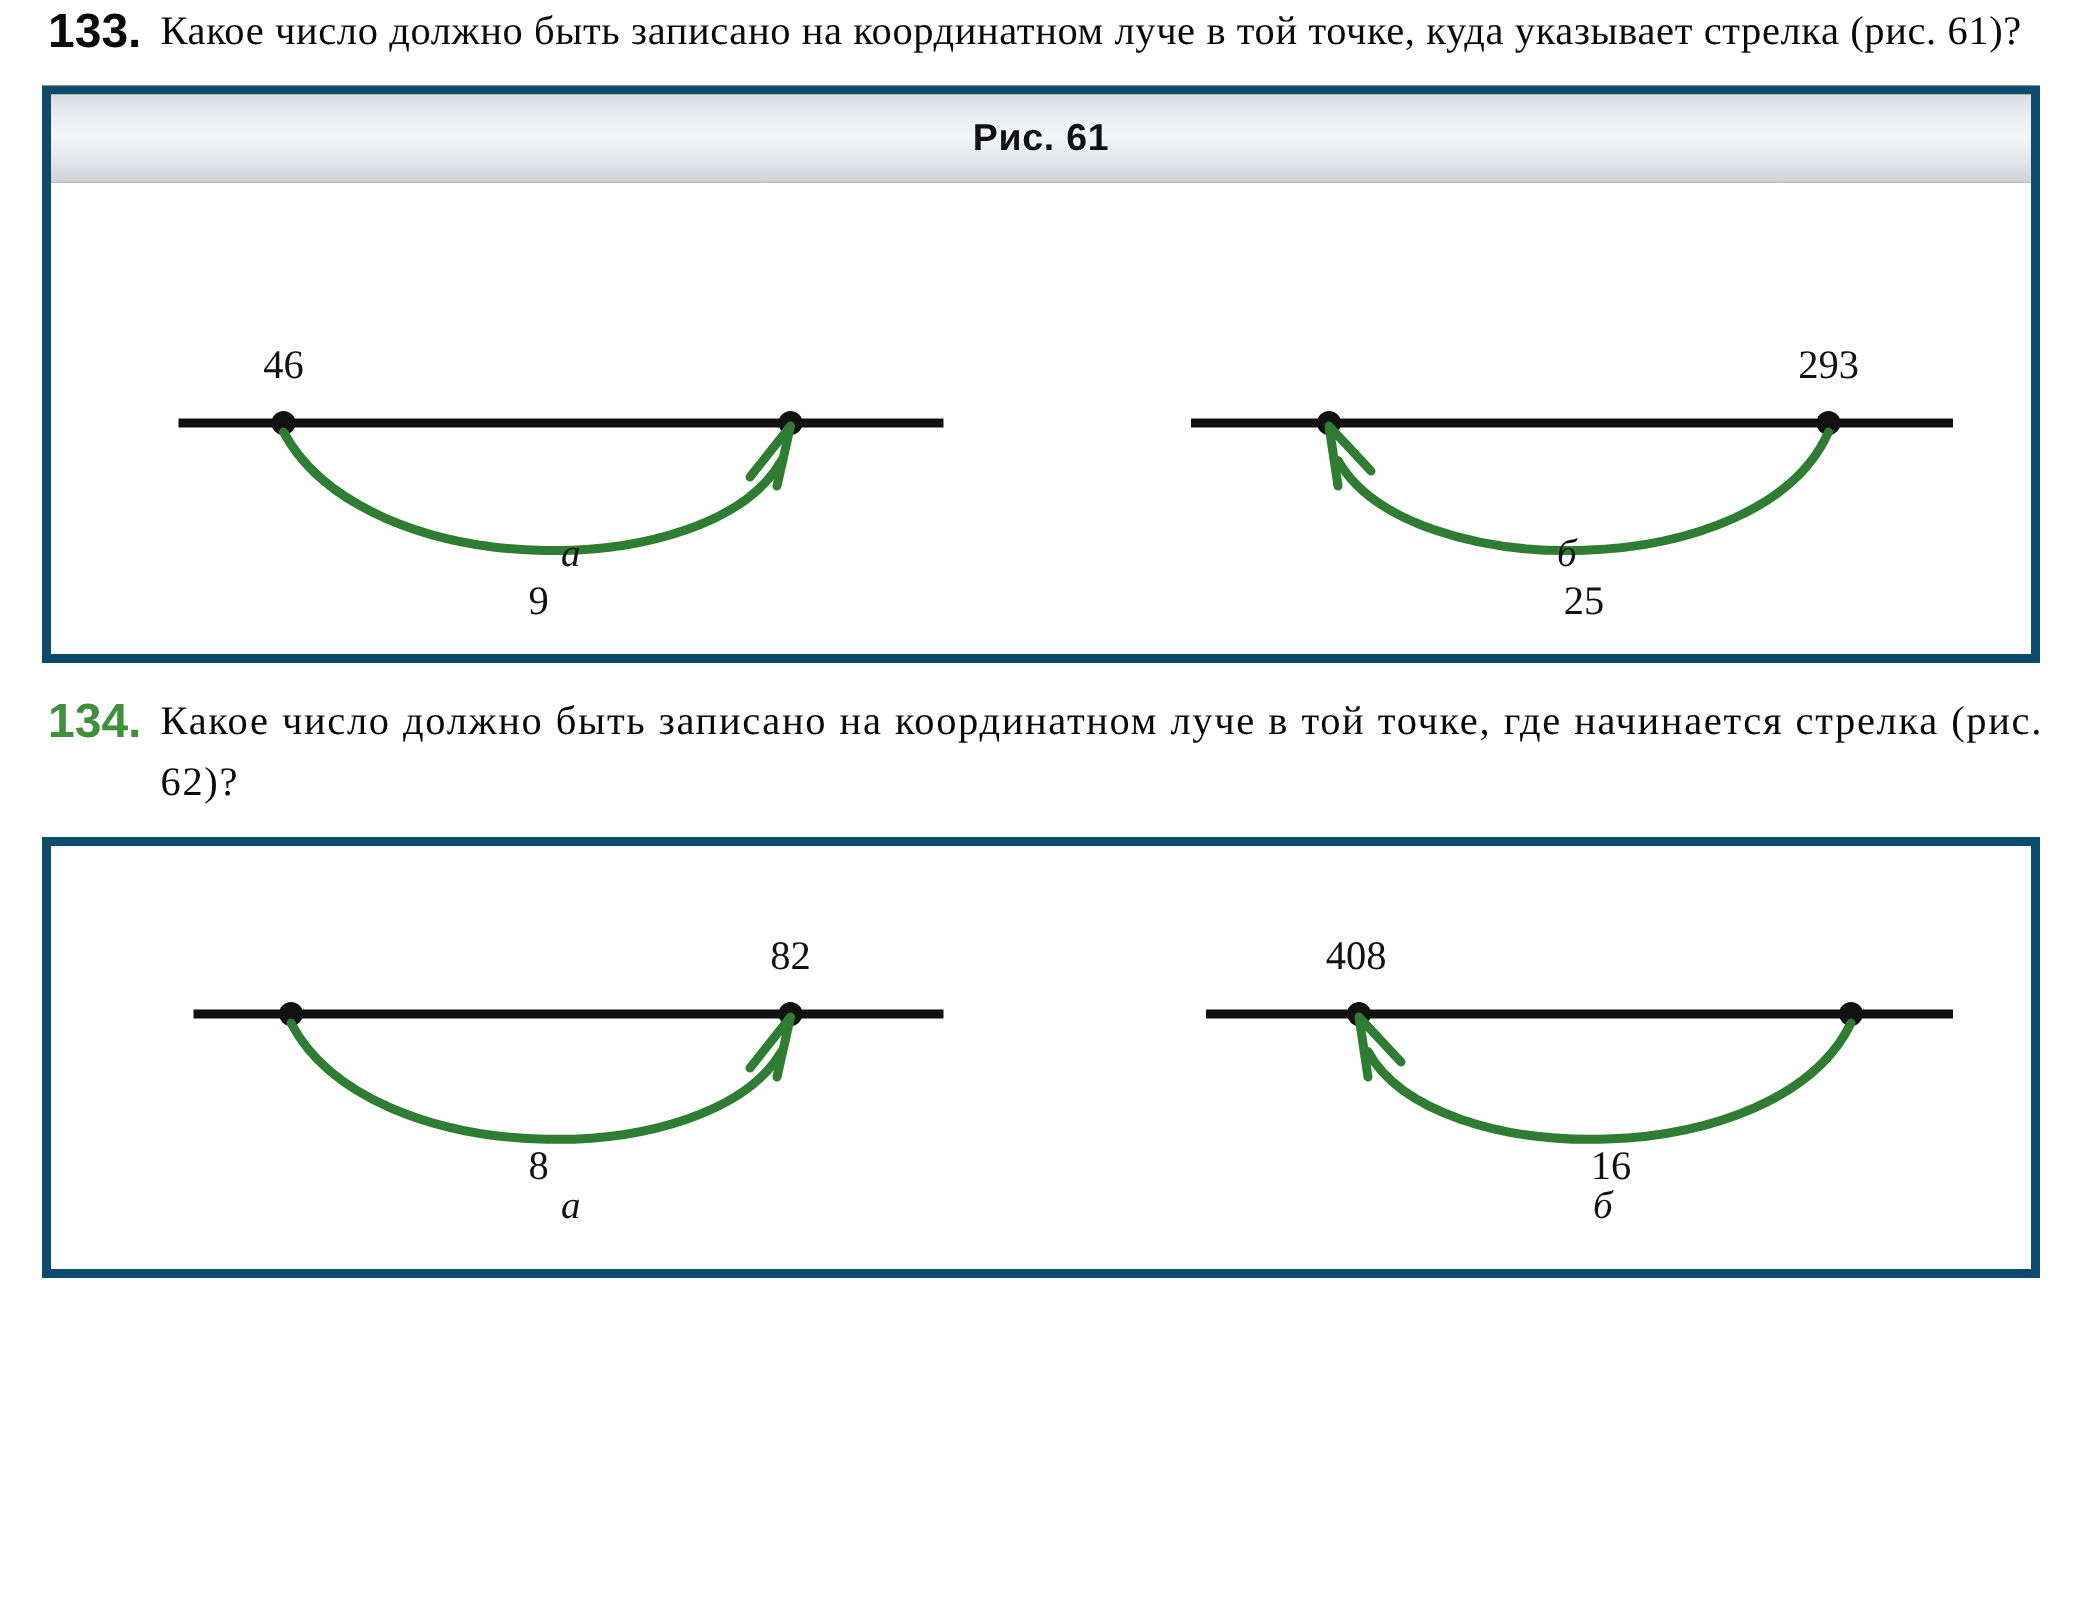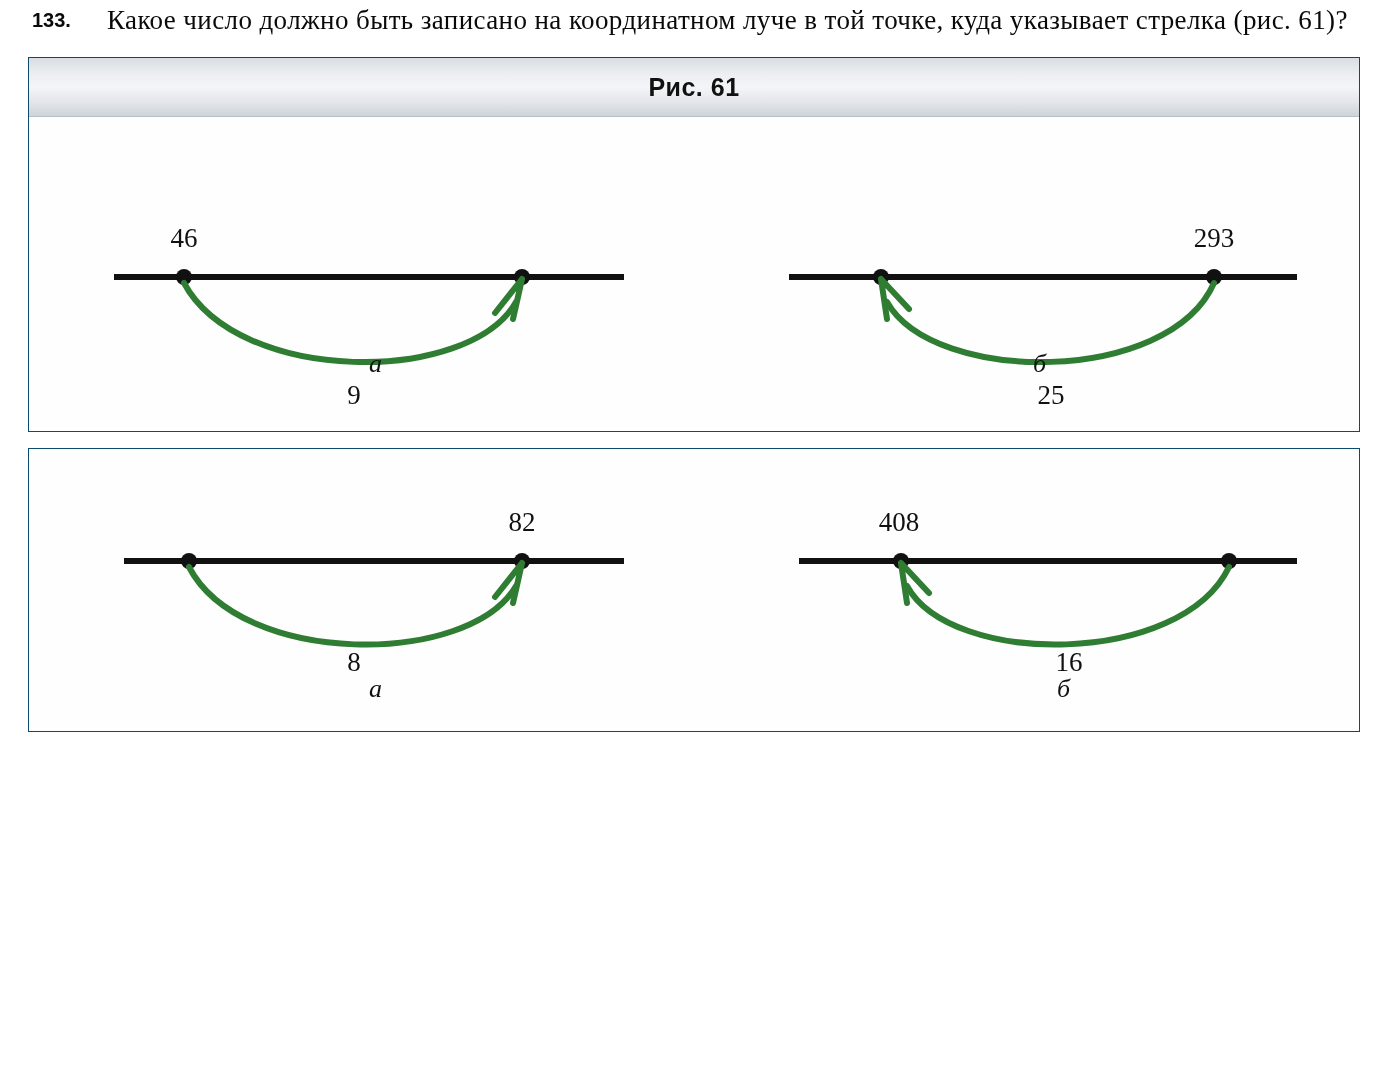--- a/index.html
+++ b/index.html
@@ -25,21 +25,21 @@
 
   
   .exercise {
     display: flex;
     align-items: flex-start;
     margin: 0;
   }
   .ex-num {
     font-family: "Liberation Sans", sans-serif;
     font-weight: bold;
-    font-size: 20px;
+    font-size: 32px;
     line-height: 41px;
     width: 74px;
     flex: 0 0 74px;
     text-align: left;
     padding-left: 14px;
     box-sizing: border-box;
   }
   .ex-num.green { color: #3f8f3f; }
   .ex-text {
     font-family: "Liberation Serif", serif;
@@ -52,21 +52,21 @@
   }
   .ex-text.justified {
     text-align: justify;
     text-align-last: left;
     margin-left: 15px;
   }
   #ex-134-text { letter-spacing: 1.1px; }
 
   
   .figure {
-    border: 1px solid #0c4a6e;
+    border: 6px solid #0c4a6e;
     margin: 16px 10px 0 10px;
     background: #fde047;
     position: relative;
   }
   .fig-caption-bar {
     height: 58px;
     background: linear-gradient(180deg,#d9dde2 0%, #eceef1 28%, #f4f5f7 50%, #e3e6ea 76%, #cfd4da 100%);
     border-bottom: 1px solid #b9bfc6;
     display: flex;
     align-items: center;
@@ -134,20 +134,24 @@
         <text class="num-label" x="155" y="130" text-anchor="middle">46</text>
         <text class="num-label" x="325" y="287" text-anchor="middle">9</text>
         <text class="num-label" x="1185" y="130" text-anchor="middle">293</text>
         <text class="num-label" x="1022" y="287" text-anchor="middle">25</text>
       </svg>
       <div class="panel-label" style="left:340px; top:232px;">а</div>
       <div class="panel-label" style="left:1004px; top:232px;">б</div>
     </div>
   </div>
 
+  <div class="exercise" style="margin-top:18px;">
+    <div class="ex-num green">134.</div>
+    <div class="ex-text justified" id="ex-134-text">Какое число должно быть записано на координатном луче в той точке, где начинается стрелка (рис. 62)?</div>
+  </div>
 
   <div class="figure">
     <div class="fig-body second">
       <svg class="diagram" width="1348" height="282" viewBox="0 0 1348 282">
 
         <line x1="95" y1="112" x2="595" y2="112" stroke="#111111" stroke-width="6"></line>
         <circle cx="160" cy="112" r="8" fill="#111111"></circle>
         <circle cx="493" cy="112" r="8" fill="#111111"></circle>
         <path d="M160,118 C 212,218 440,218 487,137" fill="none" stroke="#2f7d32" stroke-width="6" stroke-linecap="round"></path>
         <path d="M493,114 L 466,148 M493,114 L 484,154" fill="none" stroke="#2f7d32" stroke-width="6" stroke-linecap="round"></path>

